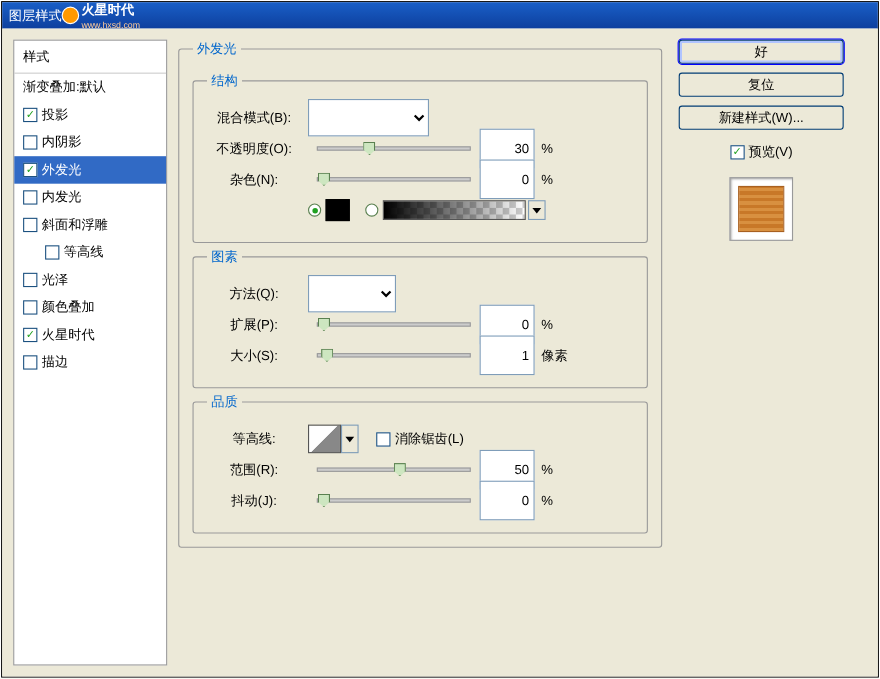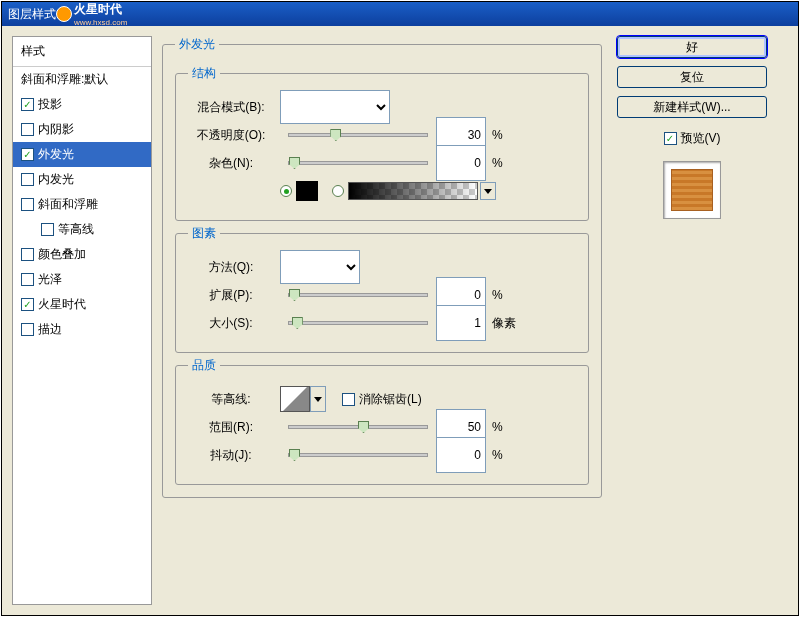--- a/index.html
+++ b/index.html
@@ -54,21 +54,21 @@
   <div>
    <div class="brand-txt">火星时代</div>
    <div class="brand-sub">www.hxsd.com</div>
   </div>
  </div>
 </div>
 <div class="body">
  <div class="sidebar">
   <div class="sb-head">样式</div>
   <div class="sb-row">
-          <span>斜面和浮雕:默认</span>
+          <span>渐变叠加:默认</span>
         </div>
   <div id="sb-items">
           <div class="sb-row">
             <span class="chk">✓</span>
             <span>投影</span>
           </div>
           <div class="sb-row">
             <span class="chk"></span>
             <span>内阴影</span>
           </div>
@@ -83,25 +83,25 @@
           <div class="sb-row">
             <span class="chk"></span>
             <span>斜面和浮雕</span>
           </div>
           <div class="sb-row indent">
             <span class="chk"></span>
             <span>等高线</span>
           </div>
           <div class="sb-row">
             <span class="chk"></span>
+            <span>光泽</span>
+          </div>
+          <div class="sb-row">
+            <span class="chk"></span>
             <span>颜色叠加</span>
-          </div>
-          <div class="sb-row">
-            <span class="chk"></span>
-            <span>光泽</span>
           </div>
           <div class="sb-row">
             <span class="chk">✓</span>
             <span>火星时代</span>
           </div>
           <div class="sb-row">
             <span class="chk"></span>
             <span>描边</span>
           </div>
         </div>

